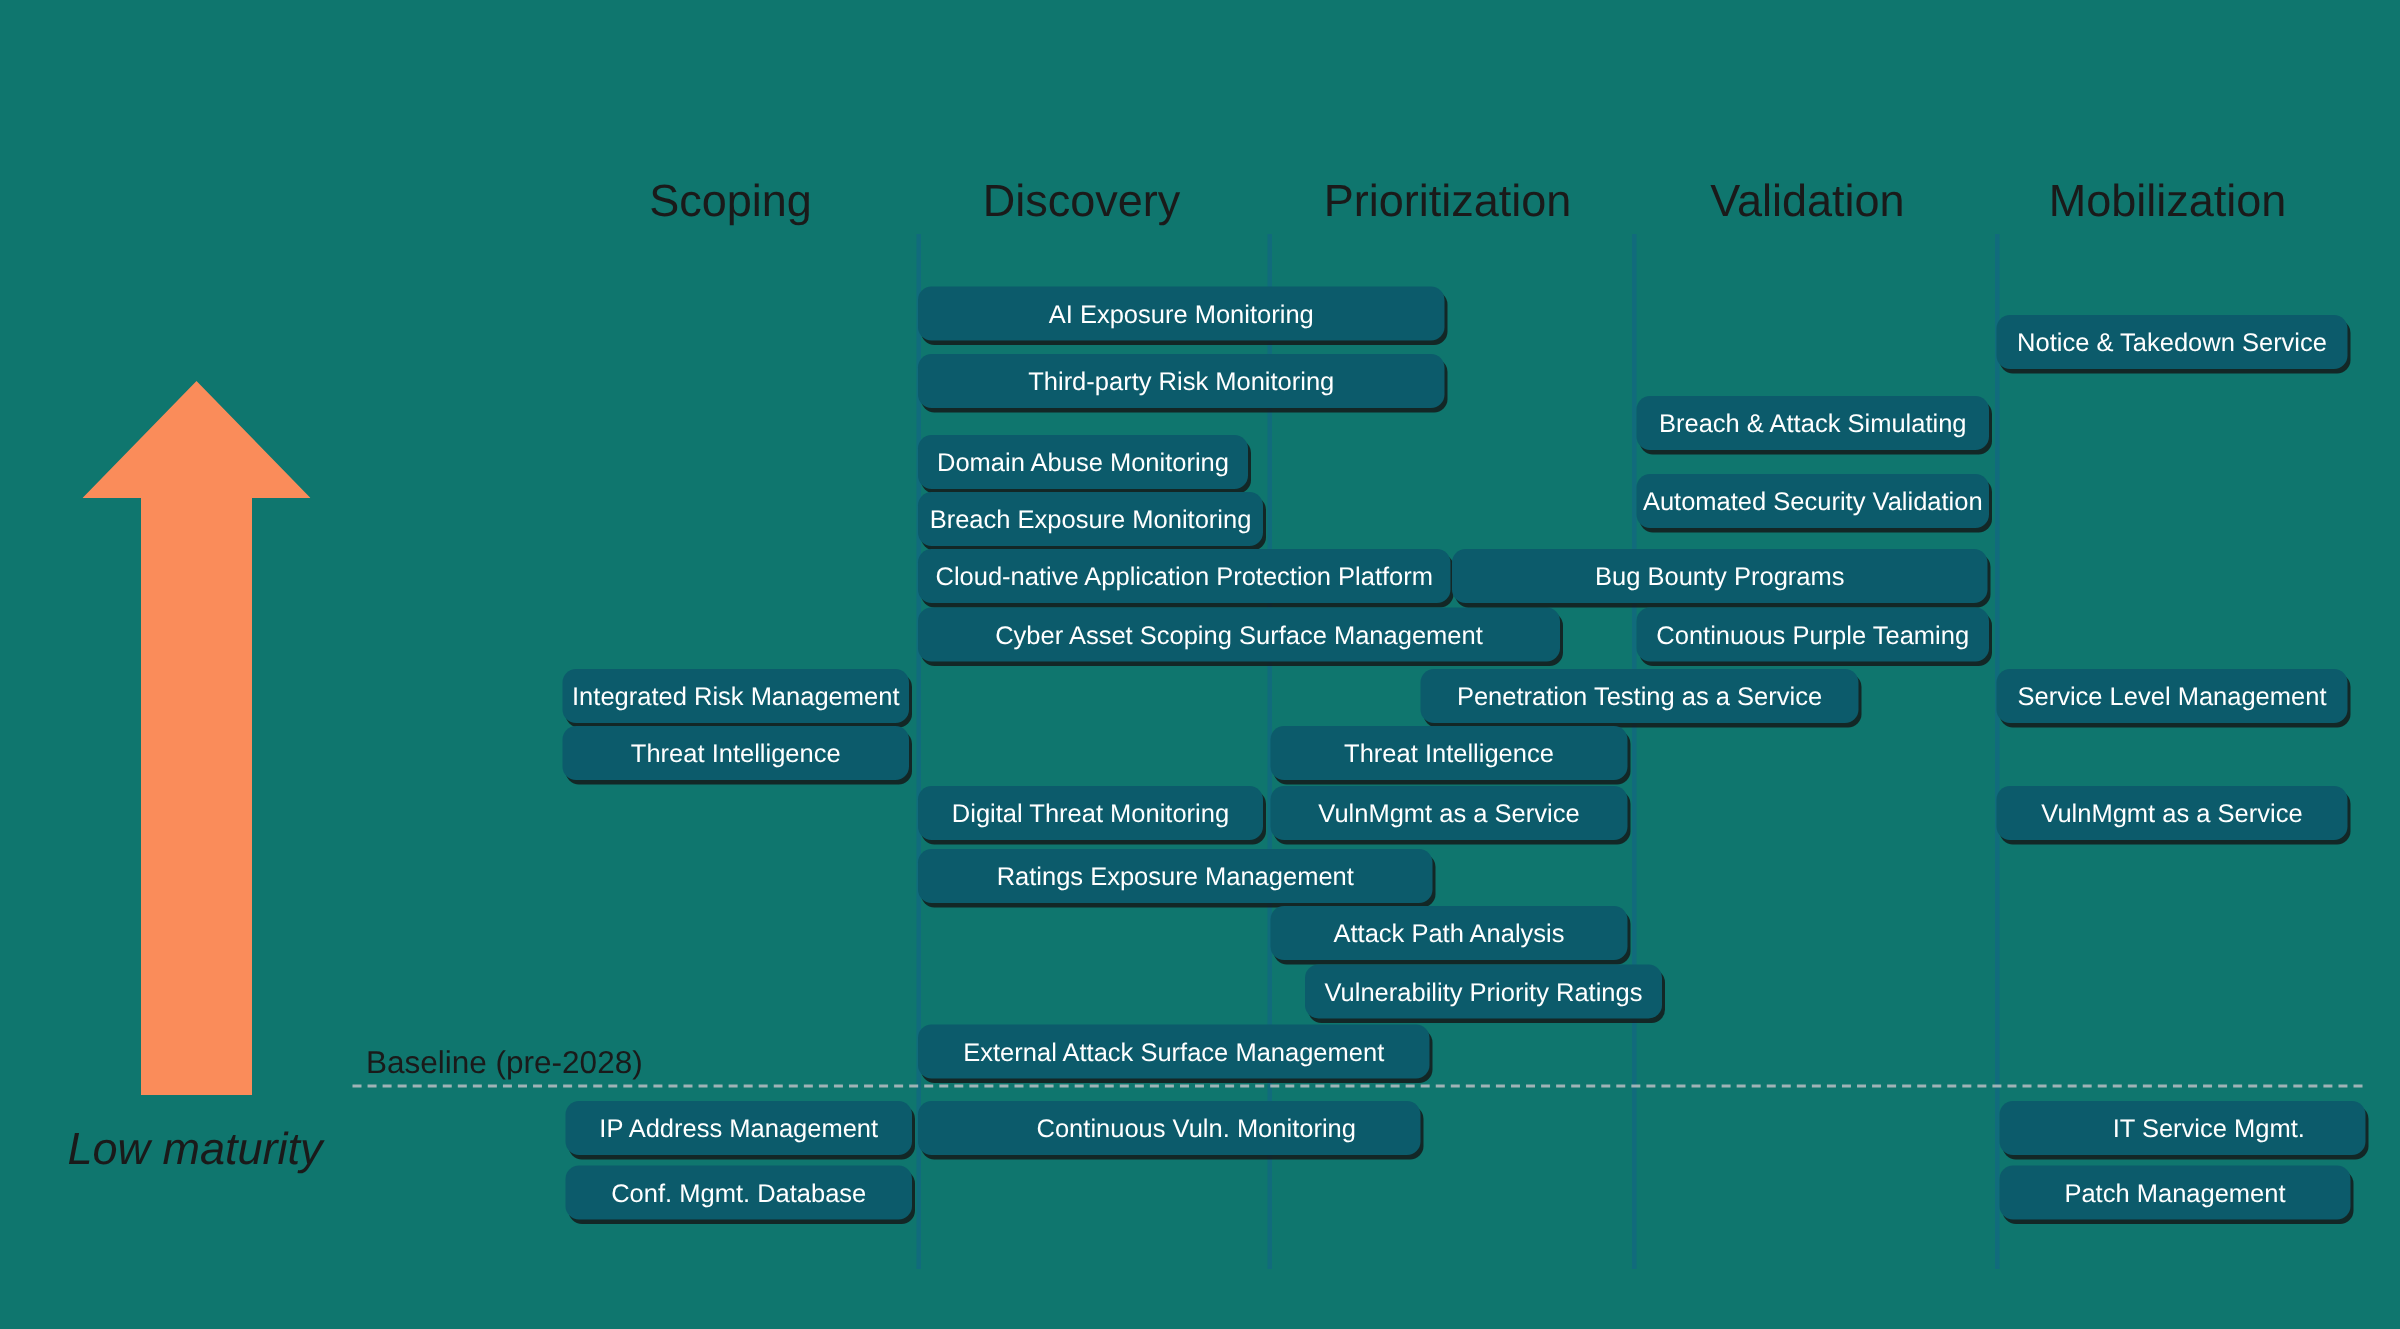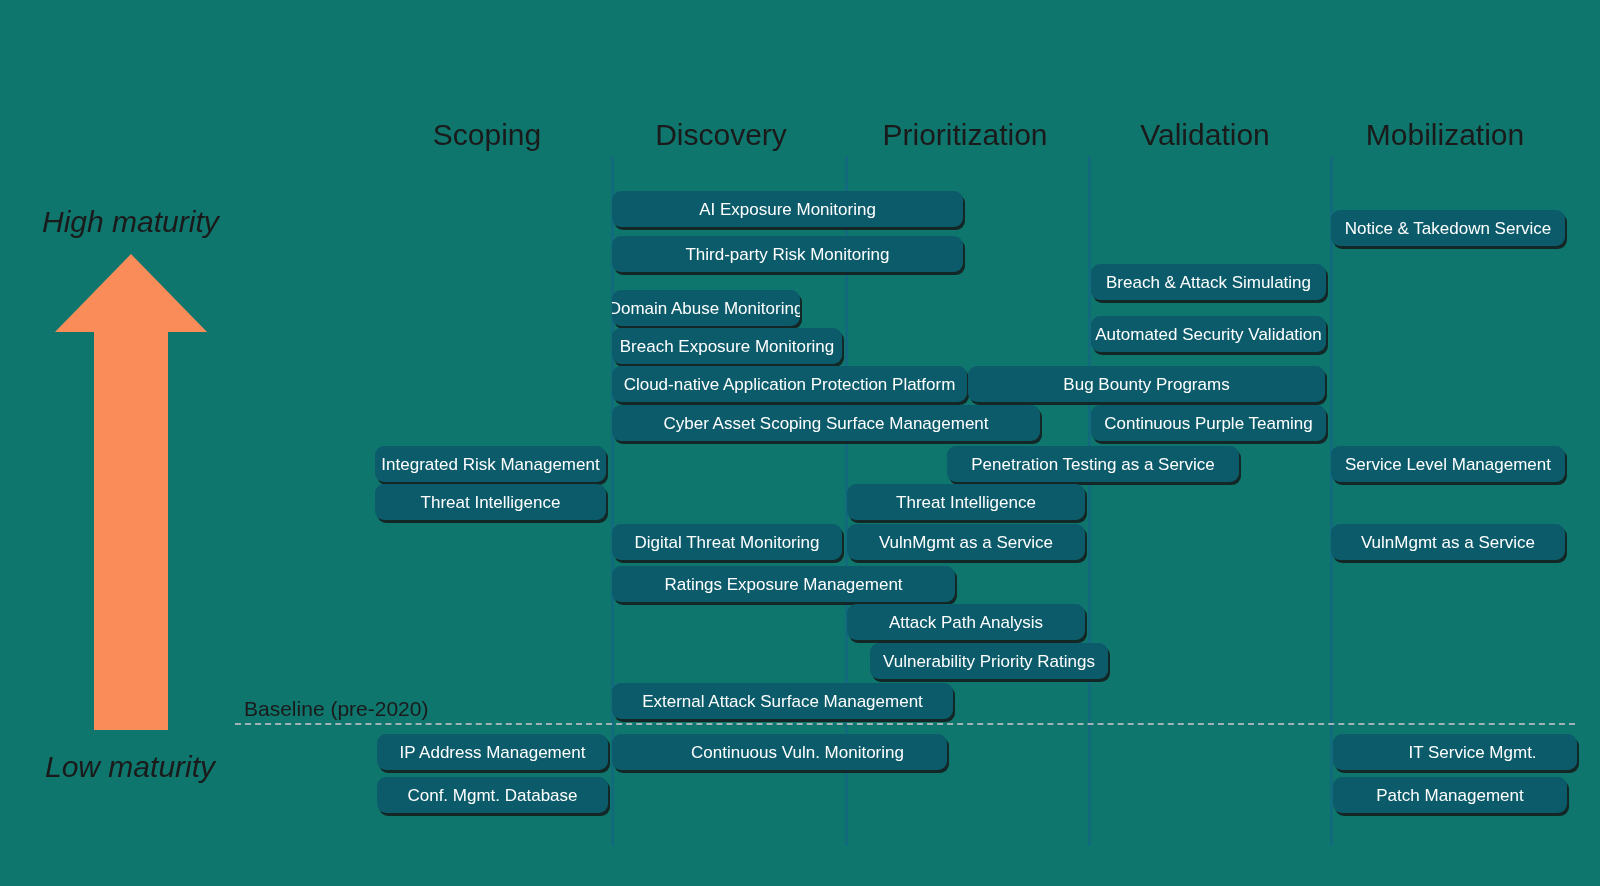--- a/index.html
+++ b/index.html
@@ -92,37 +92,36 @@
   <div class="divider" style="left:845px;  top:156px; height:690px;"></div>
   <div class="divider" style="left:1088px; top:156px; height:690px;"></div>
   <div class="divider" style="left:1330px; top:156px; height:690px;"></div>
 
   <div class="col-header" style="left:487px;  top:118px;">Scoping</div>
   <div class="col-header" style="left:721px;  top:118px;">Discovery</div>
   <div class="col-header" style="left:965px;  top:118px;">Prioritization</div>
   <div class="col-header" style="left:1205px; top:118px;">Validation</div>
   <div class="col-header" style="left:1445px; top:118px;">Mobilization</div>
 
-  <div class="arrow-label" style="left:42px; top:205px;">High maturity</div>
 
   <div class="arrow-wrap" style="left:55px; top:254px; width:152px; height:476px;">
     <svg width="152" height="476" viewBox="0 0 152 476" xmlns="http://www.w3.org/2000/svg">
       <polygon points="76,0 152,78 113,78 113,476 39,476 39,78 0,78" fill="#fa8c5a"></polygon>
     </svg>
   </div>
 
   <div class="arrow-label" style="left:45px; top:750px;">Low maturity</div>
 
-  <div class="baseline-label" style="left:244px; top:697px;">Baseline (pre-2020)</div>
+  <div class="baseline-label" style="left:244px; top:697px;">Baseline (pre-2028)</div>
   <div class="baseline-rule" style="left:235px; top:723px; width:1340px;"></div>
 
   <div id="pill-layer">
       <div class="pill" style="left: 612px; top: 191px; width: 351px; height: 36px;">AI Exposure Monitoring</div>
       <div class="pill" style="left: 612px; top: 236px; width: 351px; height: 36px;">Third-party Risk Monitoring</div>
-      <div class="pill" style="left: 612px; top: 290px; width: 188px; height: 36px;">Domain Abuse Monitoring</div>
+      <div class="pill" style="left: 612px; top: 290px; width: 220px; height: 36px;">Domain Abuse Monitoring</div>
       <div class="pill" style="left: 612px; top: 328px; width: 230px; height: 36px;">Breach Exposure Monitoring</div>
       <div class="pill" style="left: 612px; top: 366px; width: 355px; height: 36px;">Cloud-native Application Protection Platform</div>
       <div class="pill" style="left: 612px; top: 405px; width: 428px; height: 36px;">Cyber Asset Scoping Surface Management</div>
       <div class="pill" style="left: 375px; top: 446px; width: 231px; height: 36px;">Integrated Risk Management</div>
       <div class="pill" style="left: 375px; top: 484px; width: 231px; height: 36px;">Threat Intelligence</div>
       <div class="pill" style="left: 612px; top: 524px; width: 230px; height: 36px;">Digital Threat Monitoring</div>
       <div class="pill" style="left: 612px; top: 566px; width: 343px; height: 36px;">Ratings Exposure Management</div>
       <div class="pill" style="left: 612px; top: 683px; width: 341px; height: 36px;">External Attack Surface Management</div>
       <div class="pill" style="left: 612px; top: 734px; width: 335px; height: 36px; padding-left: 44px;">Continuous Vuln. Monitoring</div>
       <div class="pill" style="left: 377px; top: 734px; width: 231px; height: 36px;">IP Address Management</div>

